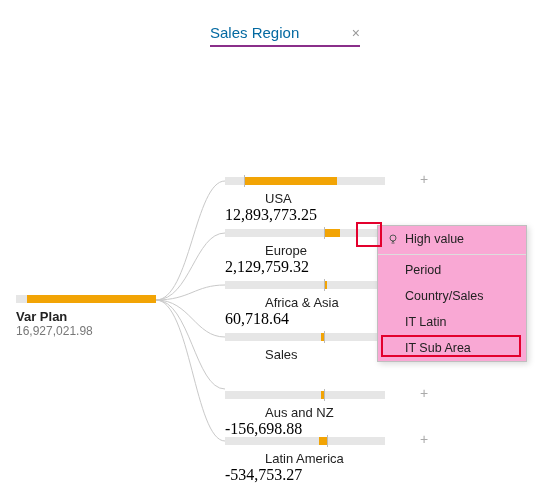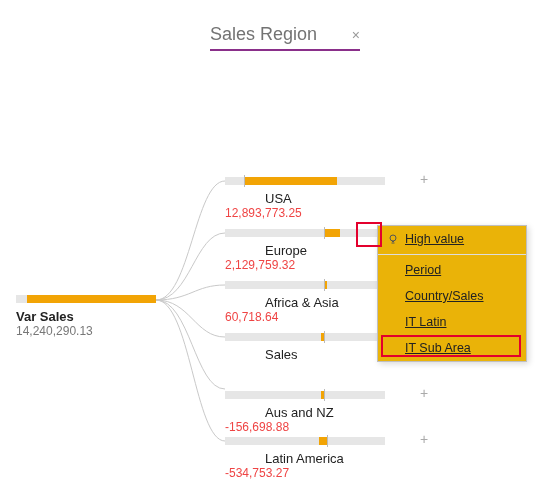--- a/index.html
+++ b/index.html
@@ -22,22 +22,22 @@
     position: absolute;
     left: 210px;
     top: 24px;
     width: 150px;
     border-bottom: 2px solid #8a2f8a;
     padding-bottom: 4px;
     display: flex;
     align-items: center;
   }
   .title-wrap .title {
-    font-size: 18px;
-    color: #737373;
+    font-size: 15px;
+    color: #0369a1;
   }
   .title-wrap .close {
     margin-left: auto;
     color: #999;
     font-size: 14px;
     cursor: pointer;
   }
   
   .root {
     position: absolute;
@@ -85,40 +85,39 @@
   .child .plus {
     position:absolute;
     left: 195px;
     top: -3px;
     color:#aaa;
     font-size:14px;
     cursor:pointer;
     line-height:14px;
   }
   .child .name { font-size:13px; color:#222; margin-top:4px;margin-left:40px; }
-  .child .val  { font-size:12px; color:#ef4444; }
+  .child .val  { font-size:16px; color:#000000;font-family:Liberation Serif, serif; }
 
   svg.links {
     position:absolute;
     left:0; top:0;
     width:555px; height:501px;
     pointer-events:none;
   }
 
   
   .menu {
     position:absolute;
     left: 377px;
     top: 225px;
     width: 148px;
-    background:#eab308;
+    background:#f9a8d4;
     border:1px solid #bfbfbf;
     box-shadow: 2px 2px 6px rgba(0,0,0,.15);
     font-size: 12.5px;
-    text-decoration: underline;
   }
   .menu .item {
     display:flex;
     align-items:center;
     padding: 6px 10px 6px 8px;
     cursor:pointer;
     gap:6px;
     white-space:nowrap;
   }
   .menu .bulb {
@@ -154,22 +153,22 @@
       <path d="M156 300 C 190 300, 195 389, 225 389"></path>
       <path d="M156 300 C 190 300, 195 441, 225 441"></path>
     </g>
   </svg>
 
   <div class="root">
     <div class="bar">
       <div class="neg" id="root-neg" style="width: 8%;"></div>
       <div class="pos" id="root-pos" style="width: 92%;"></div>
     </div>
-    <div class="name">Var Sales</div>
-    <div class="val">14,240,290.13</div>
+    <div class="name">Var Plan</div>
+    <div class="val">16,927,021.98</div>
   </div>
 
   <div id="children">
       <div class="child" style="top: 175px;">
         <div class="bar-row">
           <div class="bar">
             <div class="fill" style="left:12%;width:58%"></div>
             <div class="tick" style="left:12%"></div>
           </div>
           <span class="plus">+</span>

